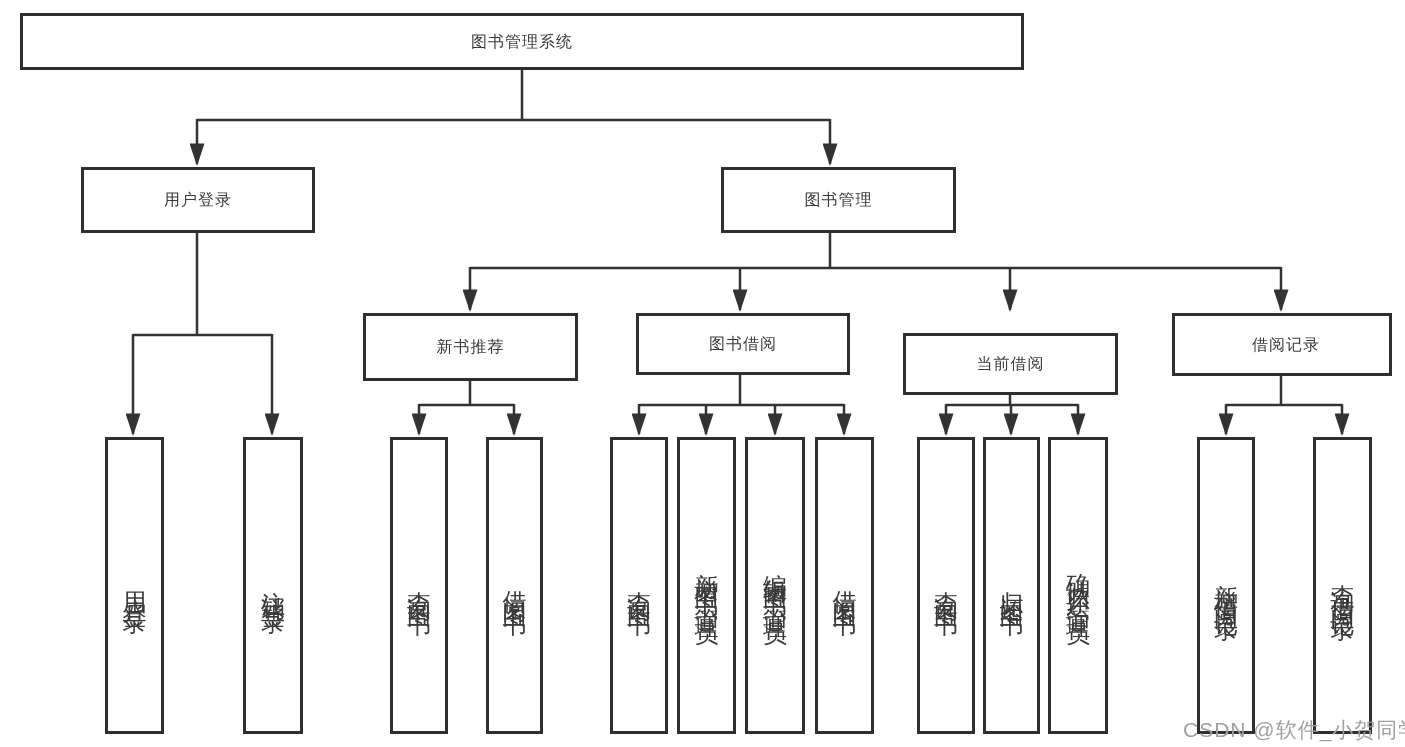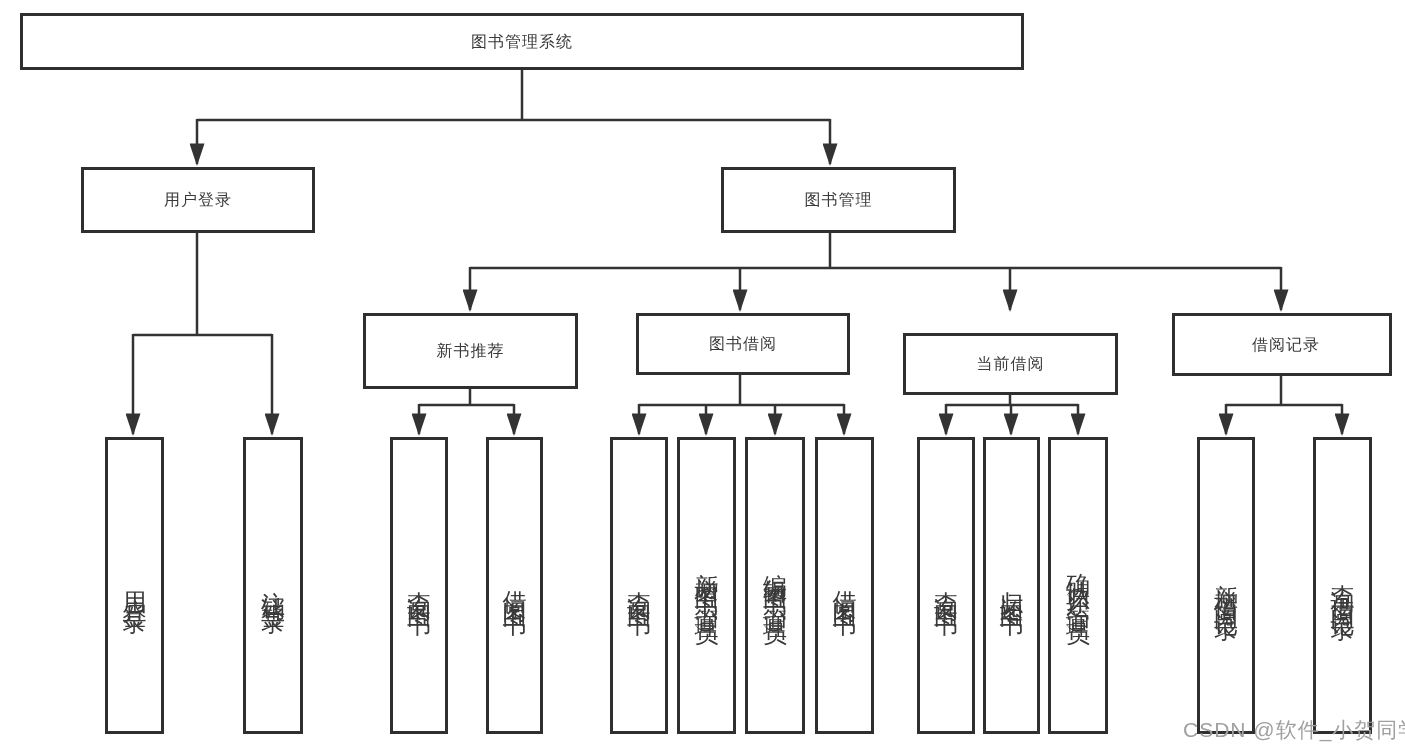--- a/index.html
+++ b/index.html
@@ -28,21 +28,21 @@
     writing-mode:vertical-rl;
     text-orientation:mixed;
     letter-spacing:7px;
     font-size:24px;
     padding:4px 0;
   }
   
   .n-root          {left:20px;  top:13px;  width:1004px; height:57px;}
   .n-user-login    {left:81px;  top:167px; width:234px;  height:66px;}
   .n-book-mgmt     {left:692px; top:167px; width:235px;  height:66px;margin-left:29px;}
-  .n-new-book      {left:363px; top:313px; width:215px;  height:76px;}
+  .n-new-book      {left:363px; top:313px; width:215px;  height:68px;}
   .n-book-borrow   {left:636px; top:313px; width:214px;  height:62px;}
   .n-current-borrow{left:903px; top:313px; width:215px;  height:62px;margin-top:20px;}
   .n-borrow-records{left:1172px;top:313px; width:220px;  height:63px;padding-left:8px;}
   .lf{top:437px;height:297px;}
   .lf-1 {left:105px;  width:59px;}
   .lf-2 {left:243px;  width:60px;}
   .lf-3 {left:390px;  width:58px;}
   .lf-4 {left:486px;  width:57px;}
   .lf-5 {left:610px;  width:58px;}
   .lf-6 {left:677px;  width:59px;}

